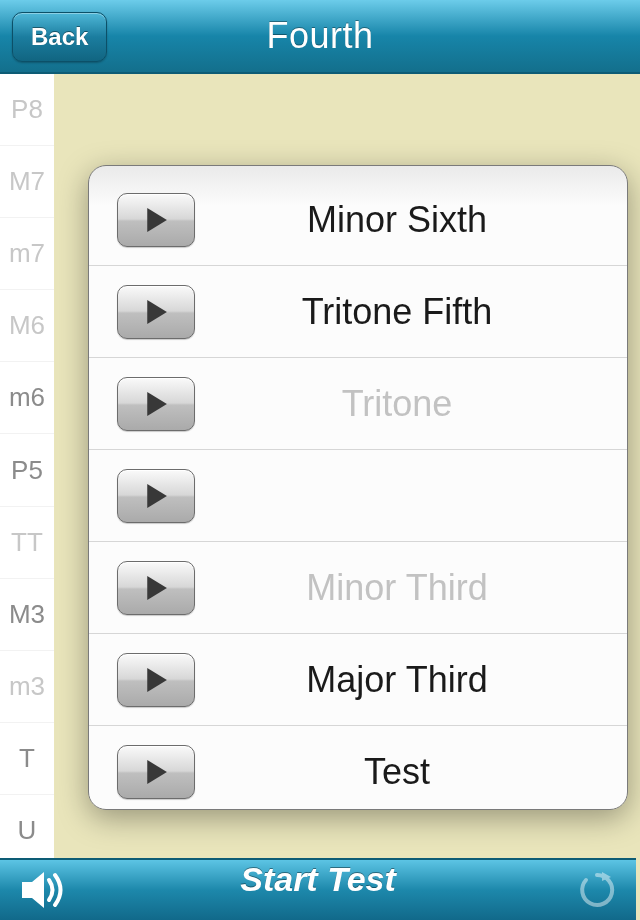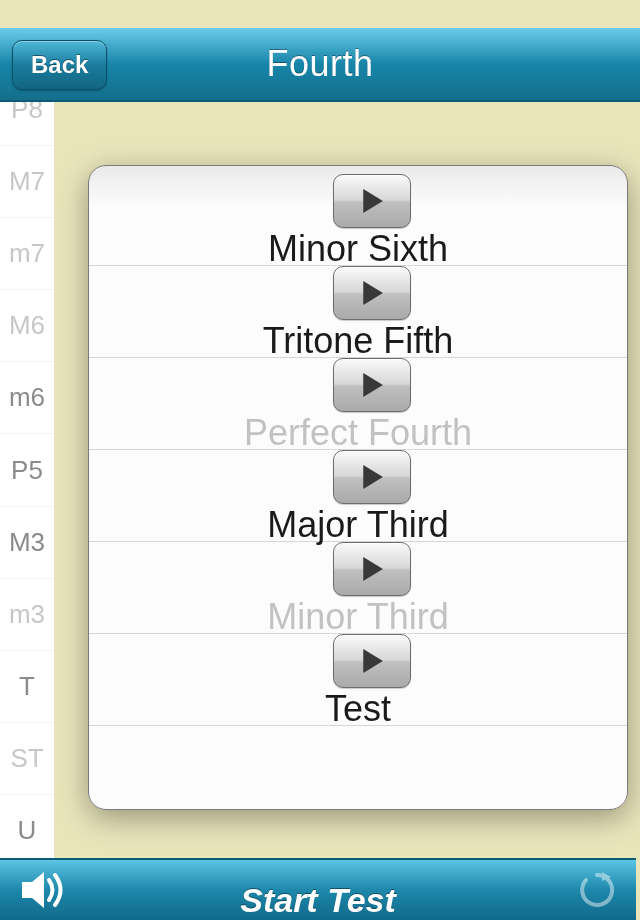--- a/index.html
+++ b/index.html
@@ -6,21 +6,20 @@
   html, body { width: 640px; height: 920px; overflow: hidden; font-family: "Helvetica Neue", Helvetica, Arial, sans-serif; }
   body { background: #e9e5bb; position: relative; }
 
   
   .navbar {
     position: absolute; top: 0; left: 0; right: 0; height: 74px;
     background: linear-gradient(to bottom, #6cccea 0%, #1785a9 50%, #136f8c 100%);
     border-bottom: 2px solid #0d5c75;
     display: flex; align-items: center; justify-content: center;
     z-index: 30;
-    margin-top: 28px;
   }
   .navbar-title {
     color: #fff; font-size: 36px; font-weight: 400;
     text-shadow: 0 -1px 0 rgba(0,0,0,0.35);
     letter-spacing: 0.5px;
   }
   .back-btn {
     position: absolute; left: 12px; top: 12px;
     height: 50px; padding: 0 18px;
     background: linear-gradient(to bottom, #4fb8d8 0%, #1b7d9f 50%, #116581 100%);
@@ -52,21 +51,20 @@
     border: 1px solid #7a7a7a; border-radius: 18px;
     box-shadow: 0 8px 30px rgba(0,0,0,0.35);
     overflow: hidden;
     z-index: 20;
   }
   .row {
     height: 92px;
     display: flex; align-items: center;
     border-bottom: 1px solid #d6d6d6;
     padding: 0 0 0 28px;
-    flex-direction: column;
   }
   .play-btn {
     width: 78px; height: 54px;
     background: linear-gradient(to bottom, #fafafa 0%, #d7d7d7 48%, #bfbfbf 52%, #aaaaaa 100%);
     border: 1px solid #6c6c6c; border-radius: 10px;
     box-shadow: inset 0 1px 0 rgba(255,255,255,0.9), 0 1px 1px rgba(0,0,0,0.2);
     display: flex; align-items: center; justify-content: center;
     cursor: pointer;
     flex-shrink: 0;
   }
@@ -79,21 +77,21 @@
     padding-right: 28px;
   }
   .row-label.dim { color: #c2c2c2; }
   .panel-wrap .row:first-child { padding-top: 8px; height: 100px; }
 
   
   .bottombar {
     position: absolute; left: 0; right: 4px; bottom: 0; height: 62px;
     background: linear-gradient(to bottom, #5cc4e4 0%, #1d88ab 50%, #11698a 100%);
     border-top: 2px solid #0d5c75;
-    display: flex; align-items: flex-end; justify-content: center;
+    display: flex; align-items: flex-start; justify-content: center;
     z-index: 30;
   }
   .bottom-center {
     color: #fff; font-size: 34px; font-weight: 600; font-style: italic;
     text-shadow: 0 -1px 0 rgba(0,0,0,0.4);
   }
   .speaker-btn {
     position: absolute; left: 22px; top: 50%; transform: translateY(-50%);
     width: 46px; height: 40px; cursor: pointer;
   }
@@ -124,32 +122,32 @@
     </div>
   <div class="side-item">
       <span>M6</span>
     </div>
   <div class="side-item sel">
       <span>m6</span>
     </div>
   <div class="side-item sel">
       <span>P5</span>
     </div>
+  <div class="side-item">
+      <span>TT</span>
+    </div>
   <div class="side-item sel">
       <span>M3</span>
     </div>
   <div class="side-item">
       <span>m3</span>
     </div>
   <div class="side-item sel">
       <span>T</span>
     </div>
-  <div class="side-item">
-      <span>ST</span>
-    </div>
   <div class="side-item sel">
       <span>U</span>
     </div>
 </div>
 
 <div class="panel-wrap">
   <div class="row">
     <div class="play-btn">
       <svg viewBox="0 0 20 22">
           <polygon points="2,0 20,11 2,22" fill="#383838"></polygon>
@@ -164,37 +162,44 @@
         </svg>
     </div>
     <div class="row-label">Tritone Fifth</div>
   </div>
   <div class="row">
     <div class="play-btn">
       <svg viewBox="0 0 20 22">
           <polygon points="2,0 20,11 2,22" fill="#383838"></polygon>
         </svg>
     </div>
-    <div class="row-label dim">Perfect Fourth</div>
+    <div class="row-label dim">Tritone</div>
+  </div>
+  <div class="row">
+    <div class="play-btn">
+      <svg viewBox="0 0 20 22">
+          <polygon points="2,0 20,11 2,22" fill="#383838"></polygon>
+        </svg>
+    </div>
+  </div>
+  <div class="row">
+    <div class="play-btn">
+      <svg viewBox="0 0 20 22">
+          <polygon points="2,0 20,11 2,22" fill="#383838"></polygon>
+        </svg>
+    </div>
+    <div class="row-label dim">Minor Third</div>
   </div>
   <div class="row">
     <div class="play-btn">
       <svg viewBox="0 0 20 22">
           <polygon points="2,0 20,11 2,22" fill="#383838"></polygon>
         </svg>
     </div>
     <div class="row-label">Major Third</div>
-  </div>
-  <div class="row">
-    <div class="play-btn">
-      <svg viewBox="0 0 20 22">
-          <polygon points="2,0 20,11 2,22" fill="#383838"></polygon>
-        </svg>
-    </div>
-    <div class="row-label dim">Minor Third</div>
   </div>
   <div class="row">
     <div class="play-btn">
       <svg viewBox="0 0 20 22">
           <polygon points="2,0 20,11 2,22" fill="#383838"></polygon>
         </svg>
     </div>
     <div class="row-label">Test</div>
   </div>
 

